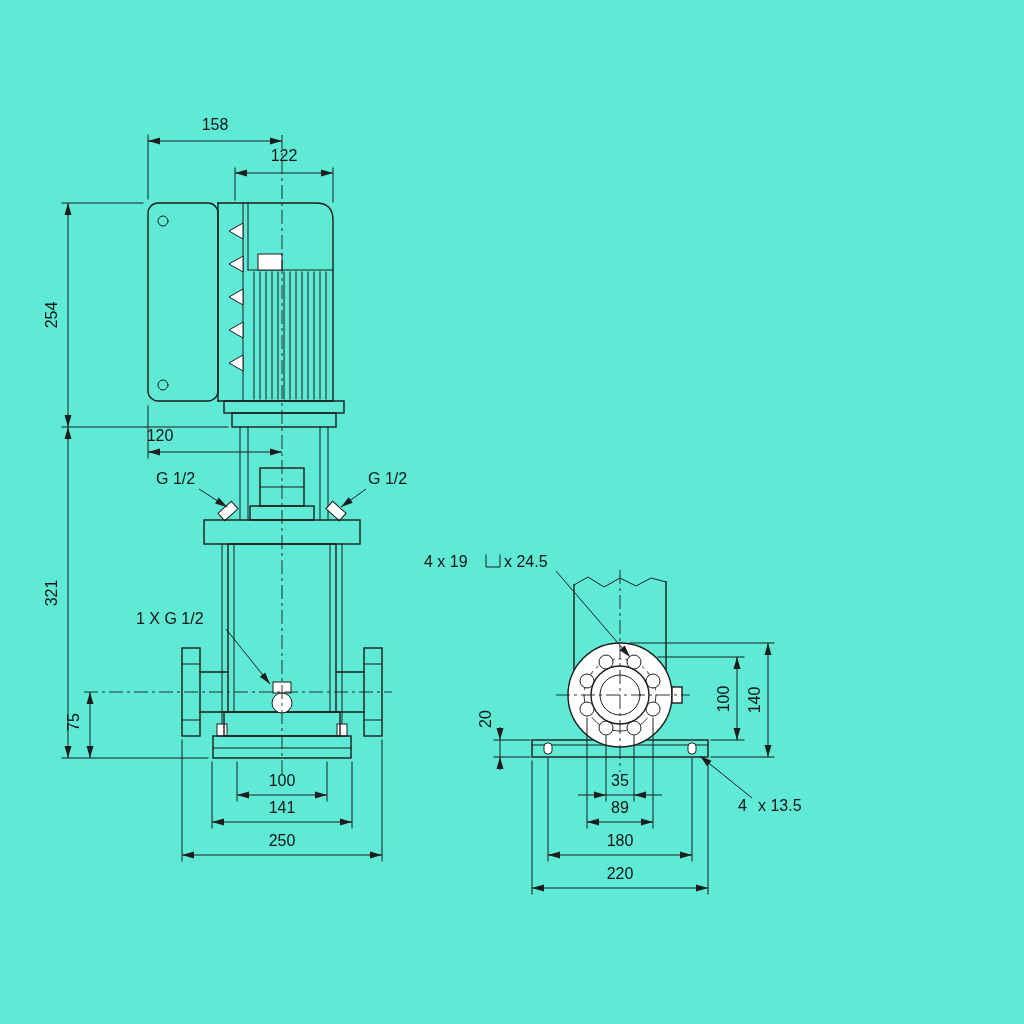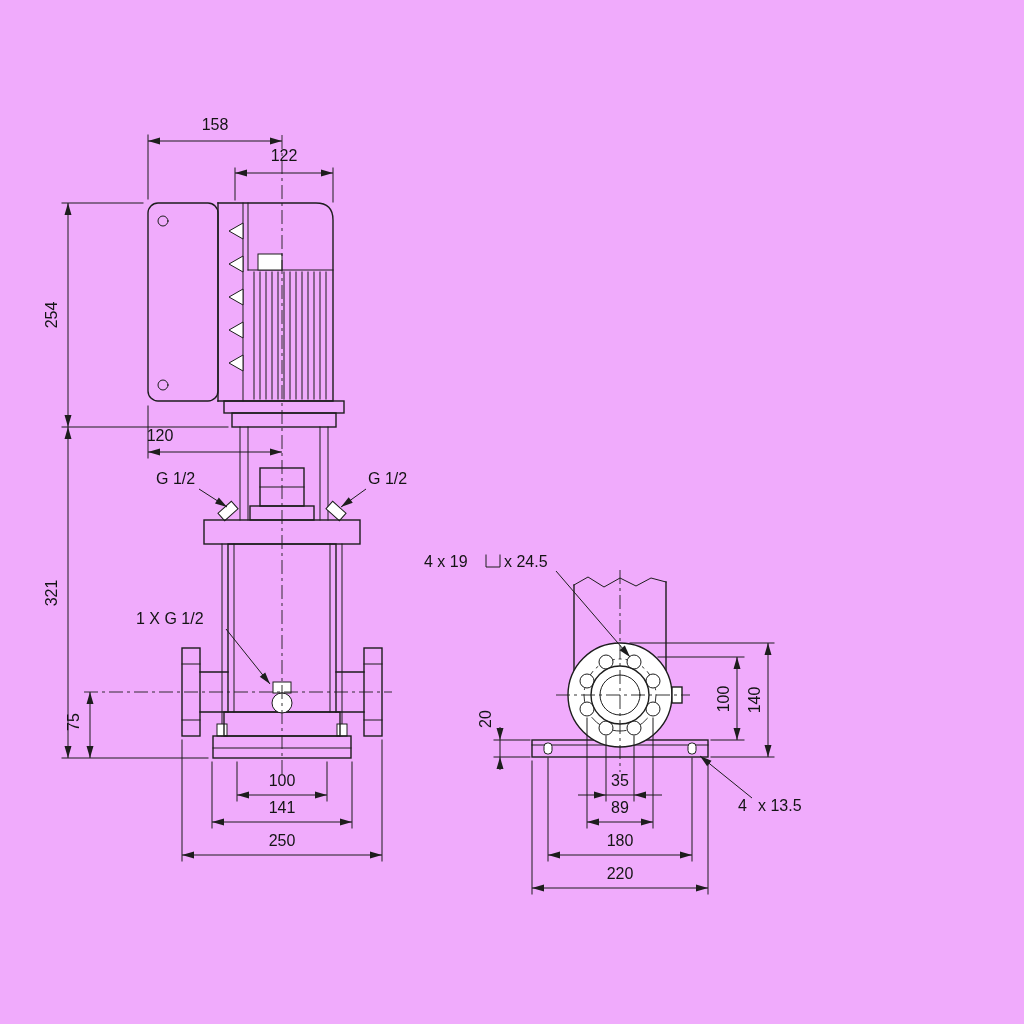--- a/index.html
+++ b/index.html
@@ -1,16 +1,16 @@
 <!DOCTYPE html>
 <html><head>
 <meta charset="utf-8">
 <style>
   html,body{margin:0;padding:0;background:#ffffff;}
-  .canvas{position:relative;width:1024px;height:1024px;background:#f0abfc;overflow:hidden;}
+  .canvas{position:relative;width:1024px;height:1024px;background:#5eead4;overflow:hidden;}
   svg{display:block;}
   .ol{stroke:#1d1d1d;stroke-width:1.4;fill:none;stroke-linecap:square;}
   .olf{stroke:#1d1d1d;stroke-width:1.4;fill:#ffffff;}
   .tl{stroke:#1d1d1d;stroke-width:1;fill:none;stroke-linecap:square;}
   .tlf{stroke:#1d1d1d;stroke-width:1;fill:#ffffff;}
   .cl{stroke:#1d1d1d;stroke-width:.9;fill:none;stroke-dasharray:14 4 3 4;}
   .dl{stroke:#1d1d1d;stroke-width:1;fill:none;}
   svg text{font-family:"Liberation Sans","DejaVu Sans",sans-serif;font-size:16px;fill:#141414;}
 </style>
 </head>

